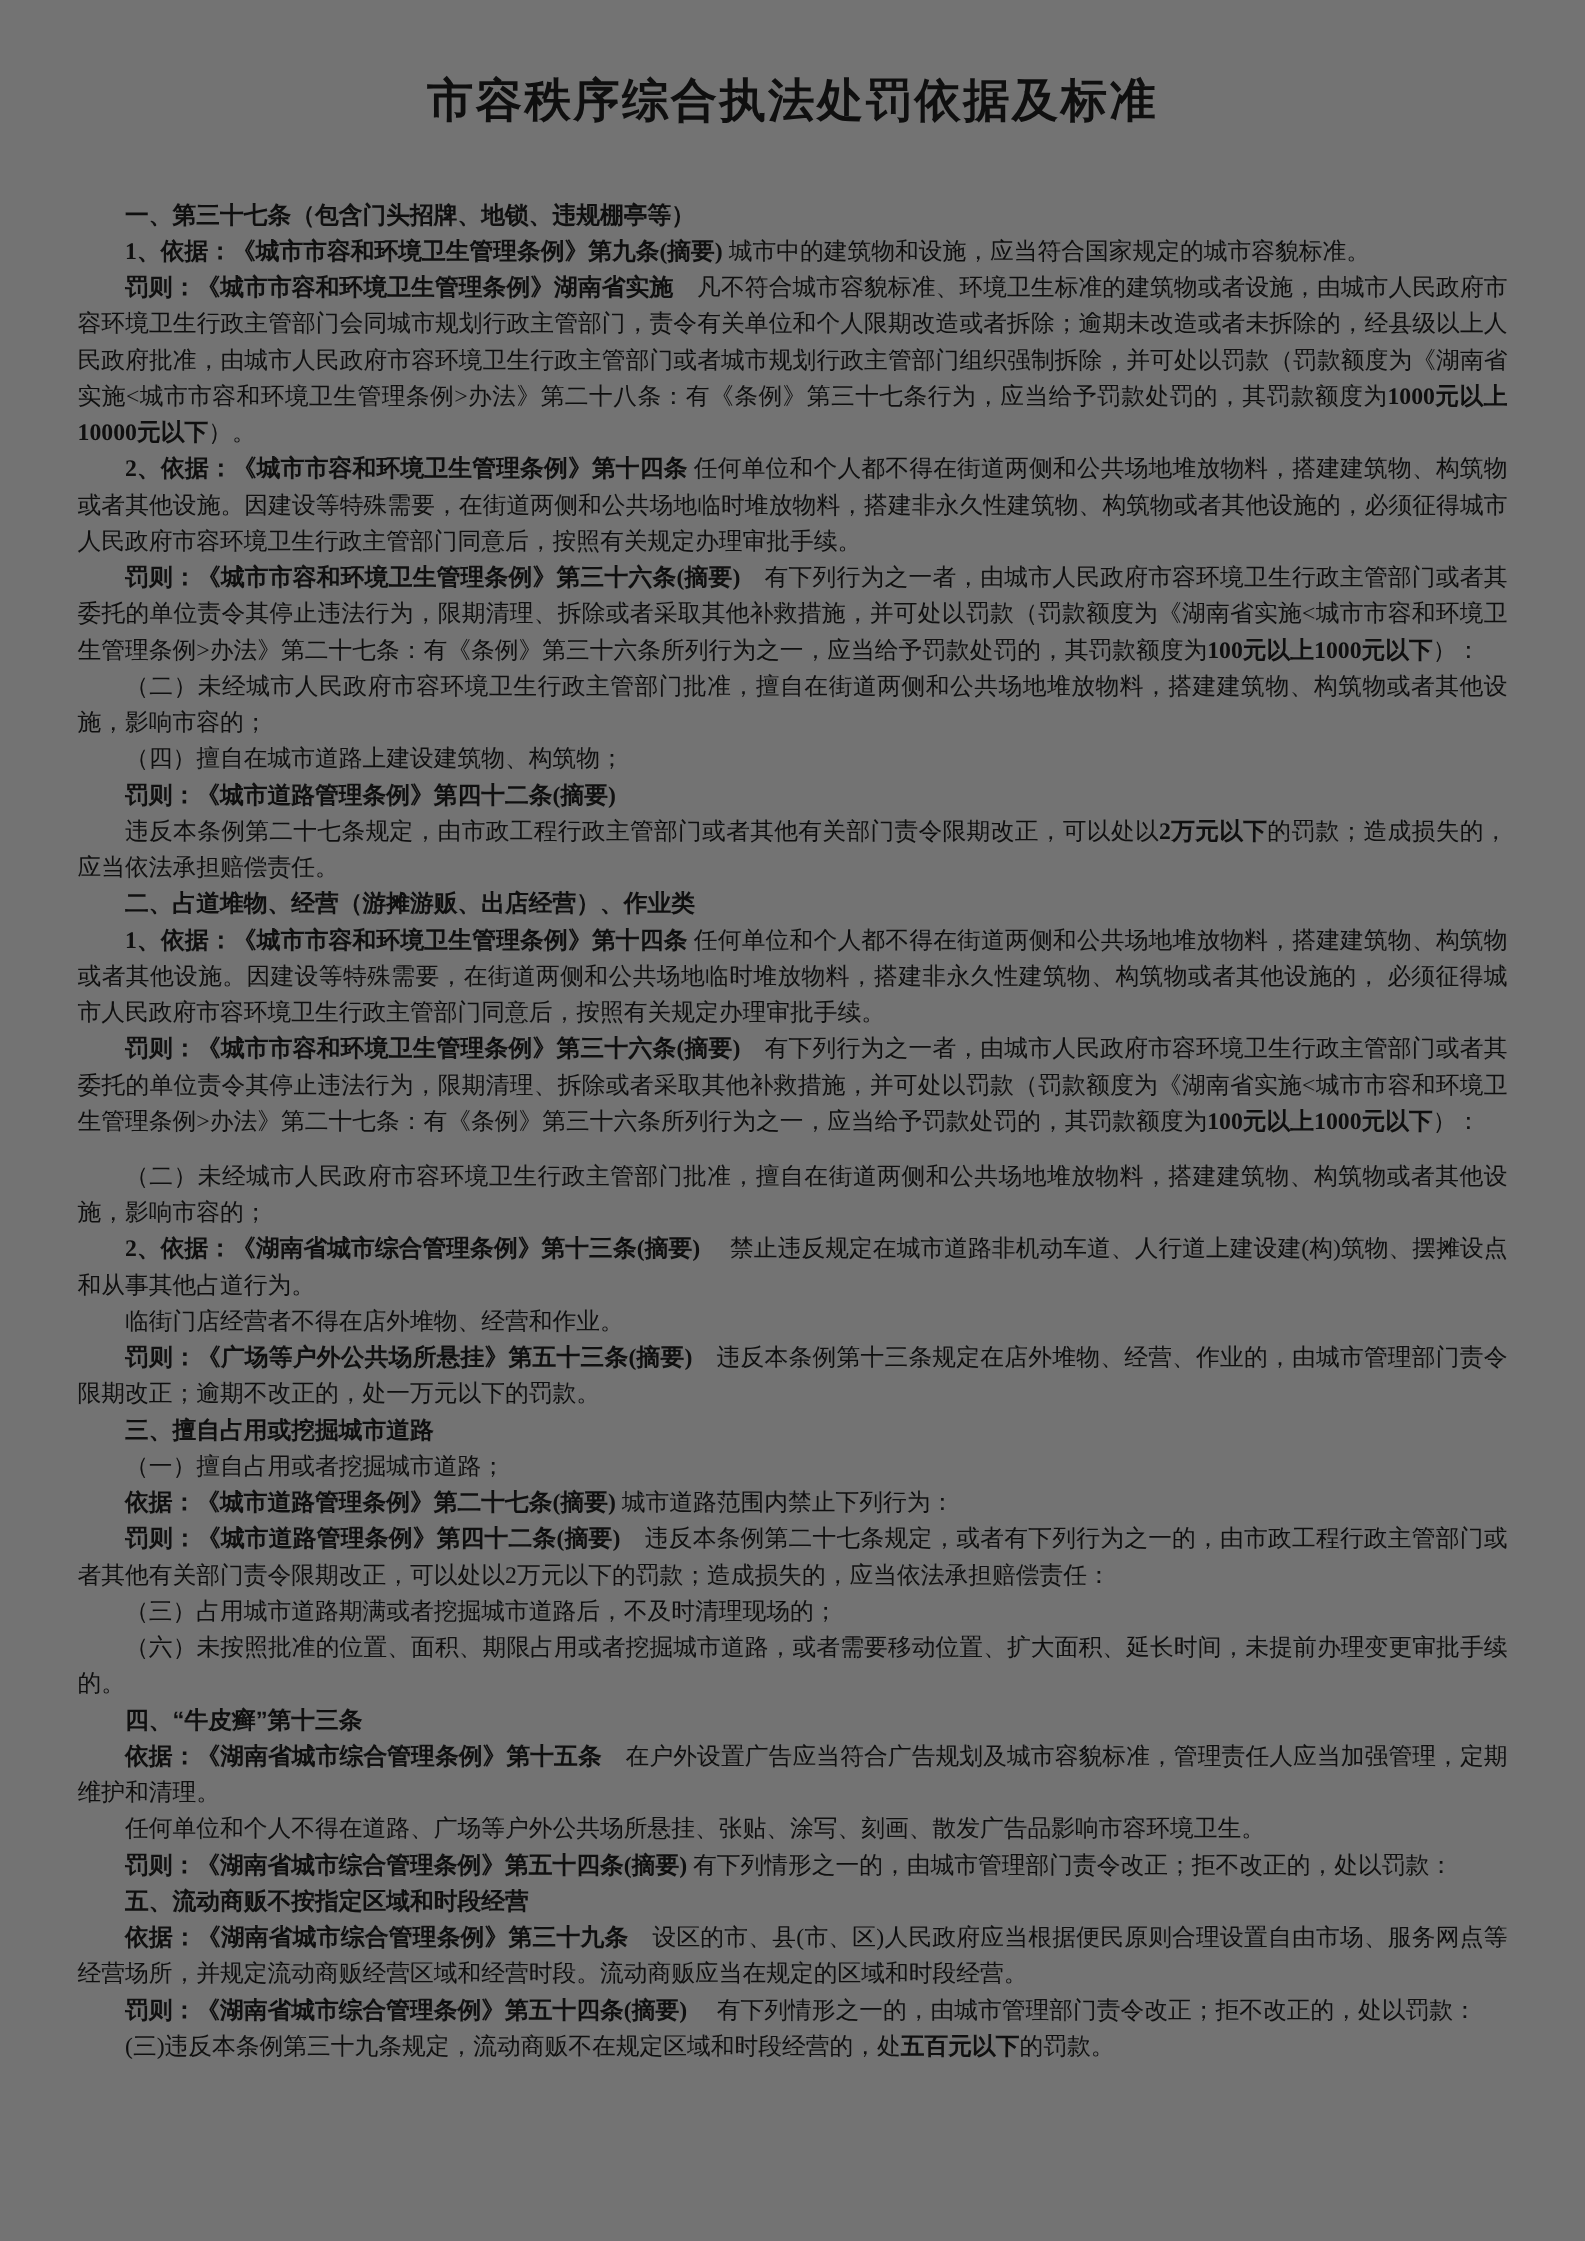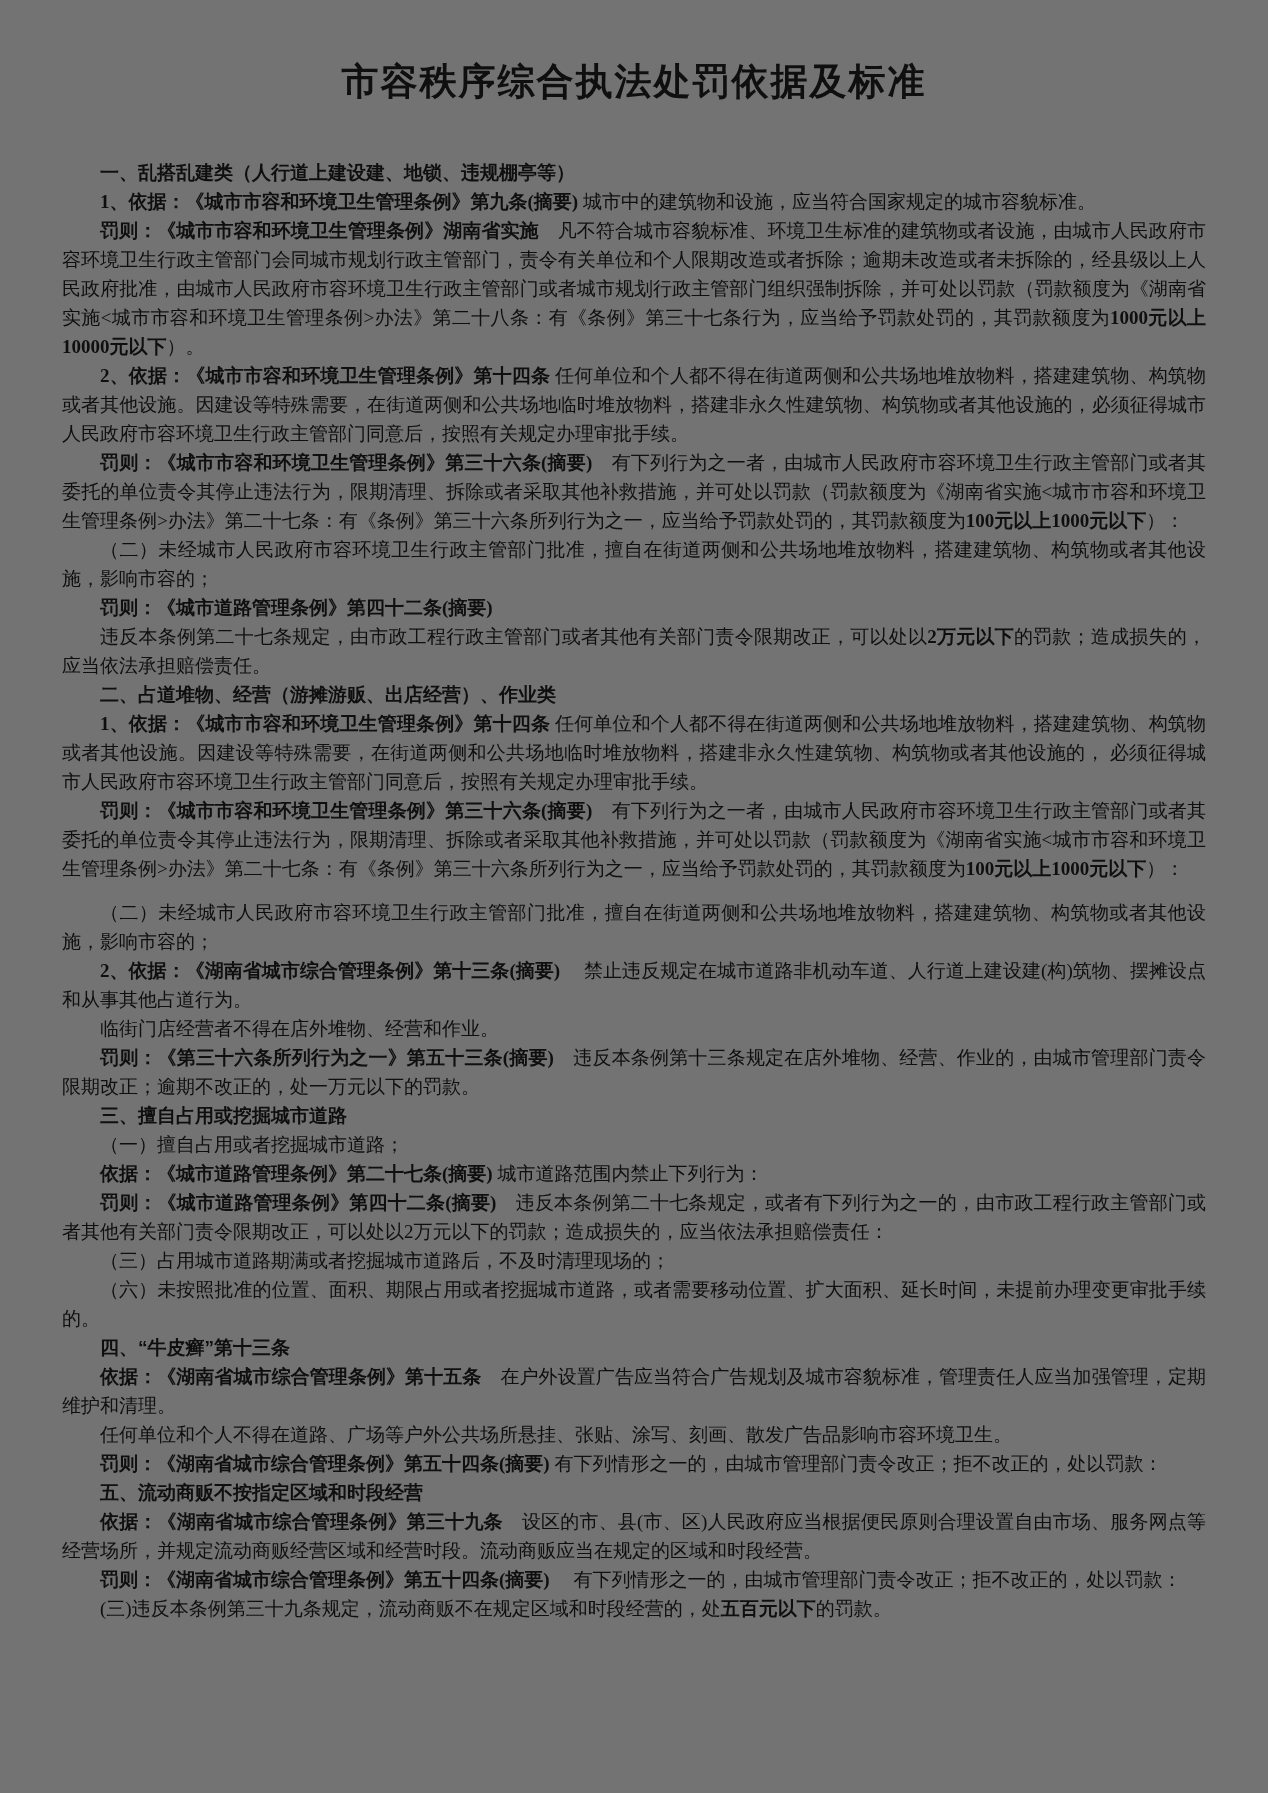--- a/index.html
+++ b/index.html
@@ -49,35 +49,36 @@
   .doc-body b {
     font-weight: bold;
   }
 </style>
 </head>
 <body>
 
 <div class="page">
   <h1 class="doc-title">市容秩序综合执法处罚依据及标准</h1>
   <div class="doc-body">
-      <p class="heading"><b>一、乱搭乱建类（人行道上建设建、地锁、违规棚亭等）</b></p>
+      <p class="heading"><b>一、第三十七条（包含门头招牌、地锁、违规棚亭等）</b></p>
       <p class="para"><b>1、依据：《城市市容和环境卫生管理条例》第九条(摘要)</b><span> 城市中的建筑物和设施，应当符合国家规定的城市容貌标准。</span></p>
       <p class="para"><b>罚则：《城市市容和环境卫生管理条例》湖南省实施</b><span>　凡不符合城市容貌标准、环境卫生标准的建筑物或者设施，由城市人民政府市容环境卫生行政主管部门会同城市规划行政主管部门，责令有关单位和个人限期改造或者拆除；逾期未改造或者未拆除的，经县级以上人民政府批准，由城市人民政府市容环境卫生行政主管部门或者城市规划行政主管部门组织强制拆除，并可处以罚款（罚款额度为《湖南省实施&lt;城市市容和环境卫生管理条例&gt;办法》第二十八条：有《条例》第三十七条行为，应当给予罚款处罚的，其罚款额度为</span><b>1000元以上10000元以下</b><span>）。</span></p>
       <p class="para"><b>2、依据：《城市市容和环境卫生管理条例》第十四条</b><span> 任何单位和个人都不得在街道两侧和公共场地堆放物料，搭建建筑物、构筑物或者其他设施。因建设等特殊需要，在街道两侧和公共场地临时堆放物料，搭建非永久性建筑物、构筑物或者其他设施的，必须征得城市人民政府市容环境卫生行政主管部门同意后，按照有关规定办理审批手续。</span></p>
       <p class="para"><b>罚则：《城市市容和环境卫生管理条例》第三十六条(摘要)</b><span>　有下列行为之一者，由城市人民政府市容环境卫生行政主管部门或者其委托的单位责令其停止违法行为，限期清理、拆除或者采取其他补救措施，并可处以罚款（罚款额度为《湖南省实施&lt;城市市容和环境卫生管理条例&gt;办法》第二十七条：有《条例》第三十六条所列行为之一，应当给予罚款处罚的，其罚款额度为</span><b>100元以上1000元以下</b><span>）：</span></p>
       <p class="para"><span>（二）未经城市人民政府市容环境卫生行政主管部门批准，擅自在街道两侧和公共场地堆放物料，搭建建筑物、构筑物或者其他设施，影响市容的；</span></p>
+      <p class="para"><span>（四）擅自在城市道路上建设建筑物、构筑物；</span></p>
       <p class="para"><b>罚则：《城市道路管理条例》第四十二条(摘要)</b></p>
       <p class="para"><span>违反本条例第二十七条规定，由市政工程行政主管部门或者其他有关部门责令限期改正，可以处以</span><b>2万元以下</b><span>的罚款；造成损失的，应当依法承担赔偿责任。</span></p>
       <p class="heading"><b>二、占道堆物、经营（游摊游贩、出店经营）、作业类</b></p>
       <p class="para"><b>1、依据：《城市市容和环境卫生管理条例》第十四条</b><span> 任何单位和个人都不得在街道两侧和公共场地堆放物料，搭建建筑物、构筑物或者其他设施。因建设等特殊需要，在街道两侧和公共场地临时堆放物料，搭建非永久性建筑物、构筑物或者其他设施的， 必须征得城市人民政府市容环境卫生行政主管部门同意后，按照有关规定办理审批手续。</span></p>
       <p class="para"><b>罚则：《城市市容和环境卫生管理条例》第三十六条(摘要)</b><span>　有下列行为之一者，由城市人民政府市容环境卫生行政主管部门或者其委托的单位责令其停止违法行为，限期清理、拆除或者采取其他补救措施，并可处以罚款（罚款额度为《湖南省实施&lt;城市市容和环境卫生管理条例&gt;办法》第二十七条：有《条例》第三十六条所列行为之一，应当给予罚款处罚的，其罚款额度为</span><b>100元以上1000元以下</b><span>）：</span></p>
       <p class="para gap"><span>（二）未经城市人民政府市容环境卫生行政主管部门批准，擅自在街道两侧和公共场地堆放物料，搭建建筑物、构筑物或者其他设施，影响市容的；</span></p>
       <p class="para"><b>2、依据：《湖南省城市综合管理条例》第十三条(摘要)</b><span>　 禁止违反规定在城市道路非机动车道、人行道上建设建(构)筑物、摆摊设点和从事其他占道行为。</span></p>
       <p class="para"><span>临街门店经营者不得在店外堆物、经营和作业。</span></p>
-      <p class="para"><b>罚则：《第三十六条所列行为之一》第五十三条(摘要)</b><span>　违反本条例第十三条规定在店外堆物、经营、作业的，由城市管理部门责令限期改正；逾期不改正的，处一万元以下的罚款。</span></p>
+      <p class="para"><b>罚则：《广场等户外公共场所悬挂》第五十三条(摘要)</b><span>　违反本条例第十三条规定在店外堆物、经营、作业的，由城市管理部门责令限期改正；逾期不改正的，处一万元以下的罚款。</span></p>
       <p class="heading"><b>三、擅自占用或挖掘城市道路</b></p>
       <p class="para"><span>（一）擅自占用或者挖掘城市道路；</span></p>
       <p class="para"><b>依据：《城市道路管理条例》第二十七条(摘要)</b><span> 城市道路范围内禁止下列行为：</span></p>
       <p class="para"><b>罚则：《城市道路管理条例》第四十二条(摘要)</b><span>　违反本条例第二十七条规定，或者有下列行为之一的，由市政工程行政主管部门或者其他有关部门责令限期改正，可以处以2万元以下的罚款；造成损失的，应当依法承担赔偿责任：</span></p>
       <p class="para"><span>（三）占用城市道路期满或者挖掘城市道路后，不及时清理现场的；</span></p>
       <p class="para"><span>（六）未按照批准的位置、面积、期限占用或者挖掘城市道路，或者需要移动位置、扩大面积、延长时间，未提前办理变更审批手续的。</span></p>
       <p class="heading"><b>四、“牛皮癣”第十三条</b></p>
       <p class="para"><b>依据：《湖南省城市综合管理条例》第十五条</b><span>　在户外设置广告应当符合广告规划及城市容貌标准，管理责任人应当加强管理，定期维护和清理。</span></p>
       <p class="para"><span>任何单位和个人不得在道路、广场等户外公共场所悬挂、张贴、涂写、刻画、散发广告品影响市容环境卫生。</span></p>
       <p class="para"><b>罚则：《湖南省城市综合管理条例》第五十四条(摘要)</b><span> 有下列情形之一的，由城市管理部门责令改正；拒不改正的，处以罚款：</span></p>

